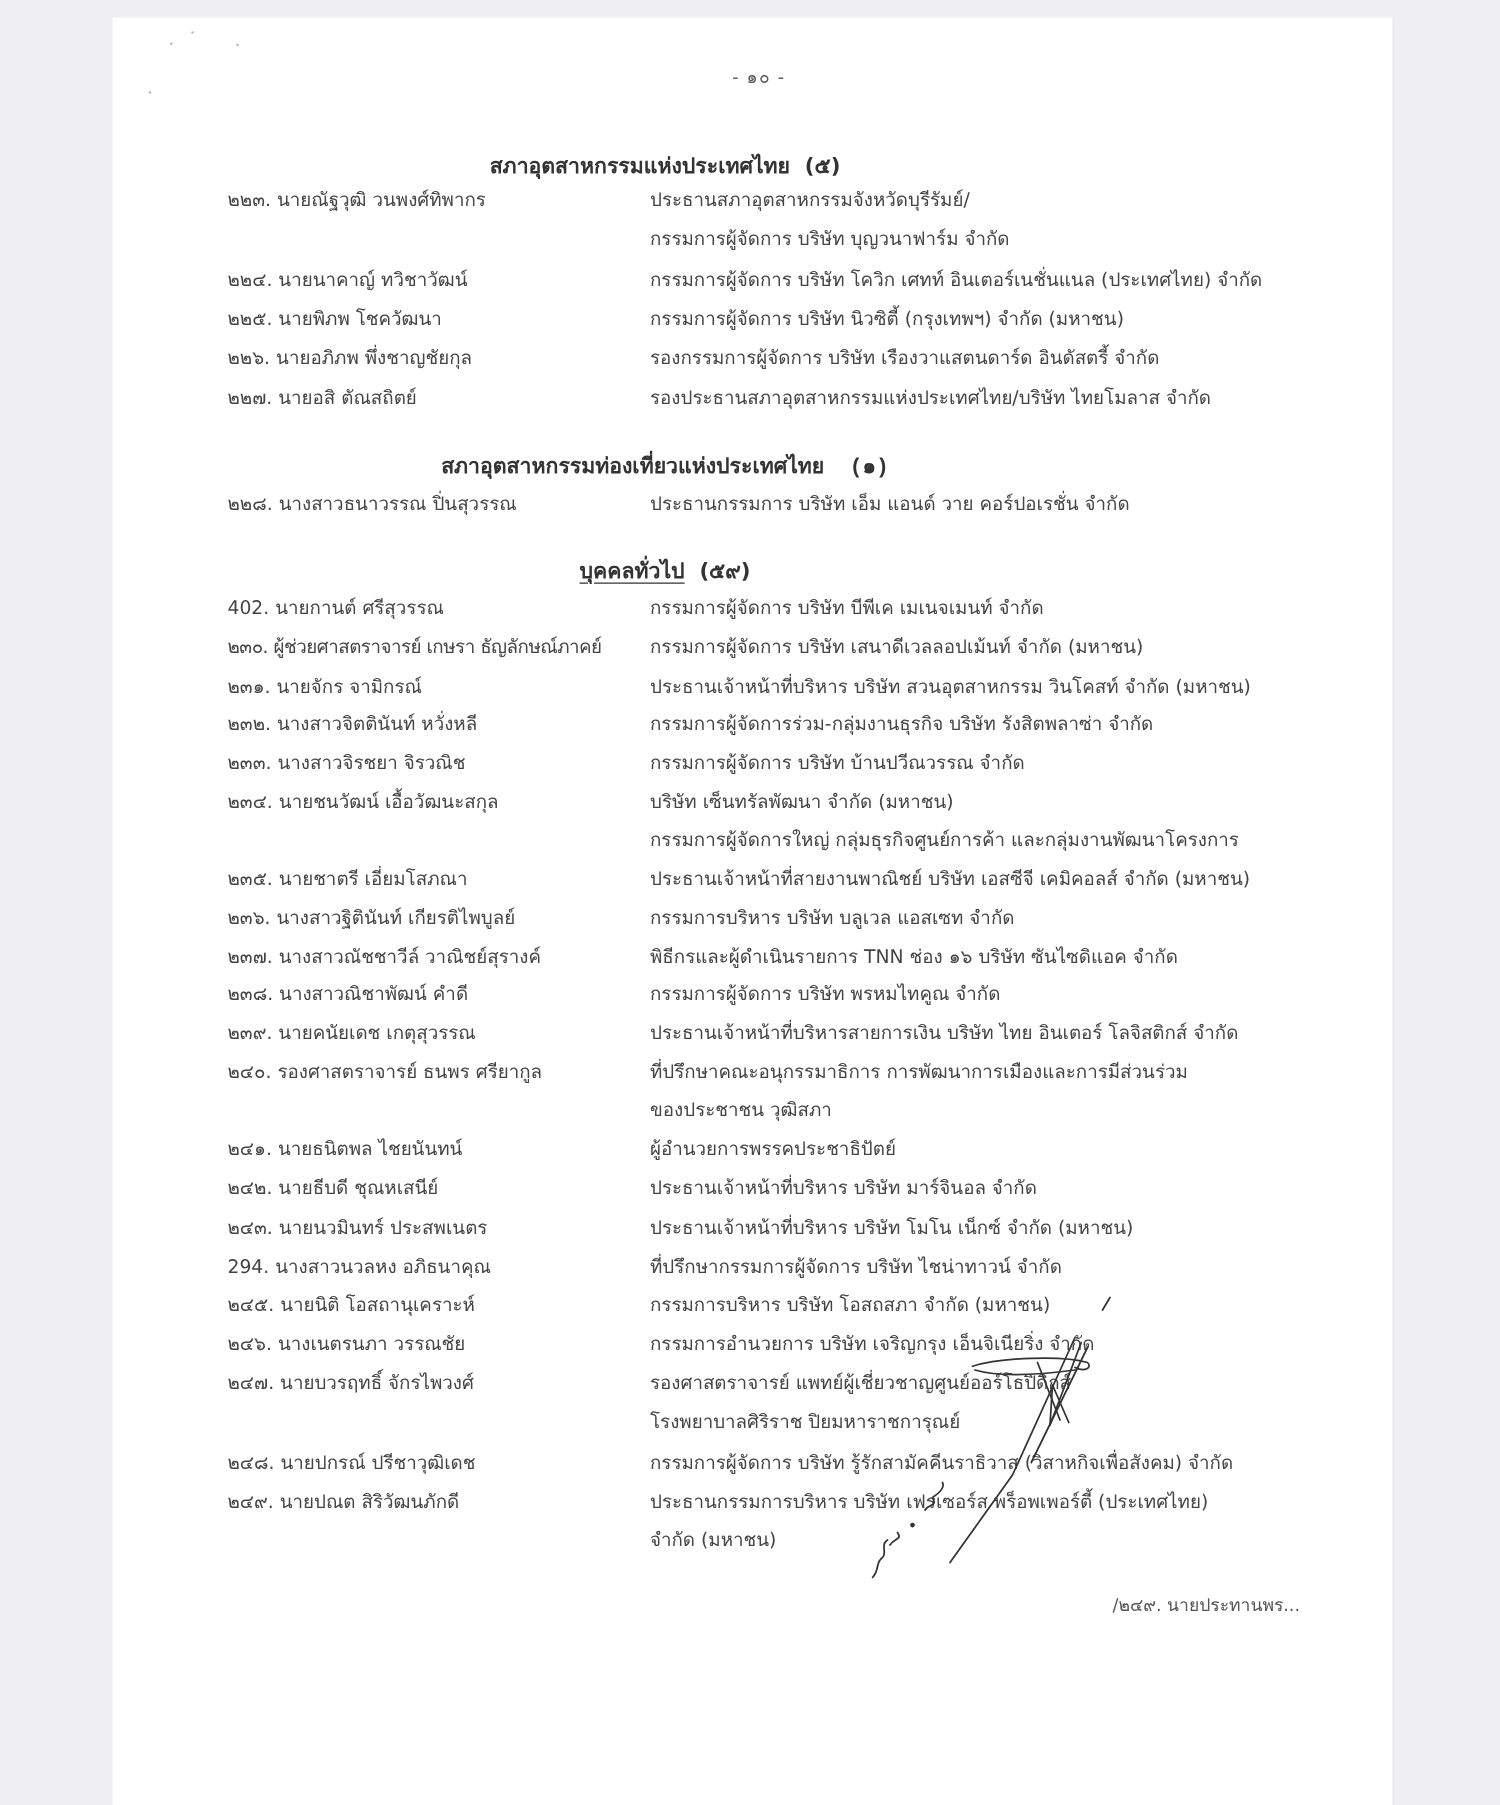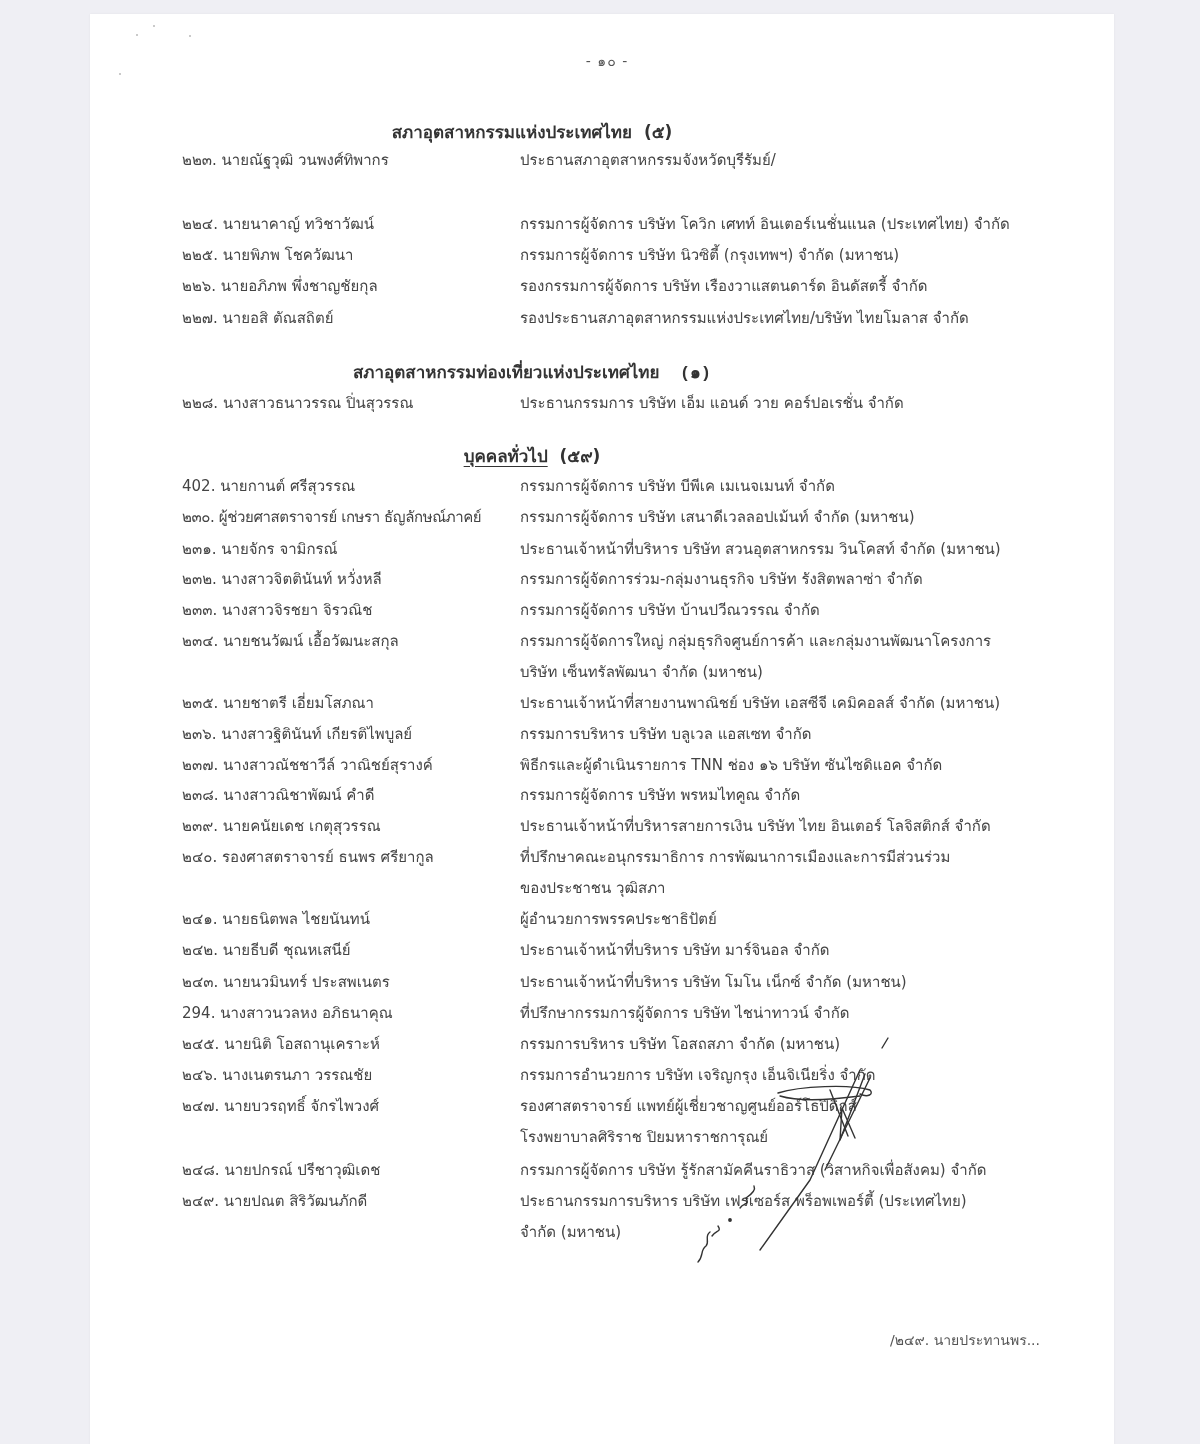--- a/index.html
+++ b/index.html
@@ -74,21 +74,21 @@
       top: 0;
       width: 560px;
     }
     .entry .position span {
       display: block;
       white-space: nowrap;
     }
     .continuation {
       position: absolute;
       right: 160px;
-      top: 1329px;
+      top: 1273px;
       font-size: 14px;
       color: #555;
     }
     .signature {
       position: absolute;
       left: 660px;
       top: 1030px;
       width: 260px;
       height: 240px;
       pointer-events: none;
@@ -107,20 +107,21 @@
 <div class="page-number">- ๑๐ -</div>
 
 <div class="section-heading" style="top:118px;">
   <span>สภาอุตสาหกรรมแห่งประเทศไทย</span>&nbsp;&nbsp;<span>(๕)</span>
 </div>
 
 <div class="entry" style="top:145px;">
   <span class="name"><span>๒๒๓.</span> <span>นายณัฐวุฒิ  วนพงศ์ทิพากร</span></span>
   <div class="position">
     <span>ประธานสภาอุตสาหกรรมจังหวัดบุรีรัมย์/</span>
+    <span>กรรมการผู้จัดการ บริษัท บุญวนาฟาร์ม จำกัด</span>
   </div>
 </div>
 <div class="entry" style="top:209px;">
   <span class="name"><span>๒๒๔.</span> <span>นายนาคาญ์  ทวิชาวัฒน์</span></span>
   <div class="position">
       <span>กรรมการผู้จัดการ บริษัท โควิก เศทท์ อินเตอร์เนชั่นแนล (ประเทศไทย) จำกัด</span>
     </div>
 </div>
 <div class="entry" style="top:240px;">
   <span class="name"><span>๒๒๕.</span> <span>นายพิภพ  โชควัฒนา</span></span>
@@ -181,22 +182,22 @@
 </div>
 <div class="entry" style="top:595px;">
   <span class="name"><span>๒๓๓.</span> <span>นางสาวจิรชยา  จิรวณิช</span></span>
   <div class="position">
       <span>กรรมการผู้จัดการ บริษัท บ้านปวีณวรรณ จำกัด</span>
     </div>
 </div>
 <div class="entry" style="top:626px;">
   <span class="name"><span>๒๓๔.</span> <span>นายชนวัฒน์  เอื้อวัฒนะสกุล</span></span>
   <div class="position">
+    <span>บริษัท เซ็นทรัลพัฒนา จำกัด (มหาชน)</span>
     <span>กรรมการผู้จัดการใหญ่ กลุ่มธุรกิจศูนย์การค้า และกลุ่มงานพัฒนาโครงการ</span>
-    <span>บริษัท เซ็นทรัลพัฒนา จำกัด (มหาชน)</span>
   </div>
 </div>
 <div class="entry" style="top:688px;">
   <span class="name"><span>๒๓๕.</span> <span>นายชาตรี  เอี่ยมโสภณา</span></span>
   <div class="position">
       <span>ประธานเจ้าหน้าที่สายงานพาณิชย์ บริษัท เอสซีจี เคมิคอลส์ จำกัด (มหาชน)</span>
     </div>
 </div>
 <div class="entry" style="top:719px;">
   <span class="name"><span>๒๓๖.</span> <span>นางสาวฐิตินันท์  เกียรติไพบูลย์</span></span>

